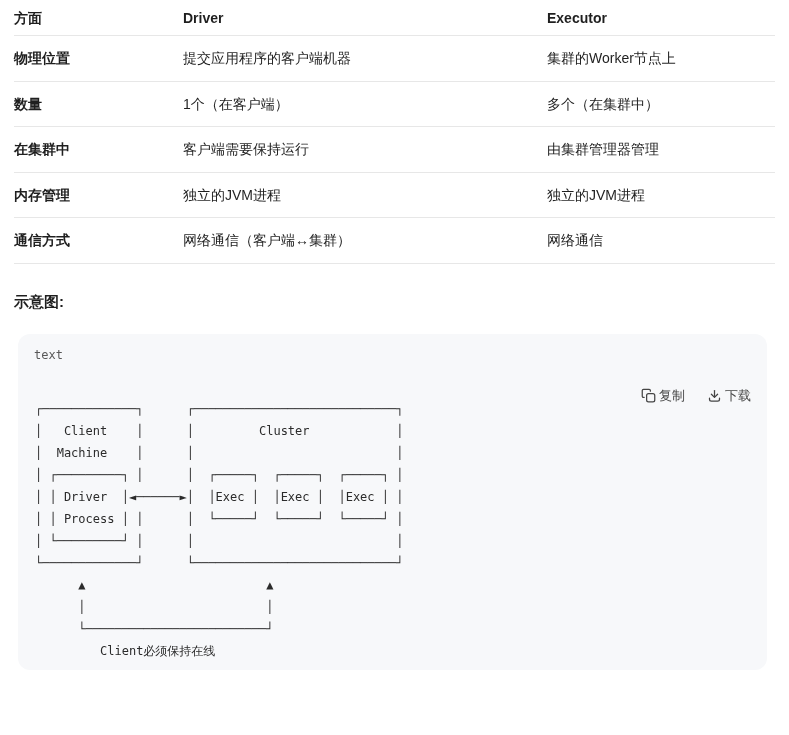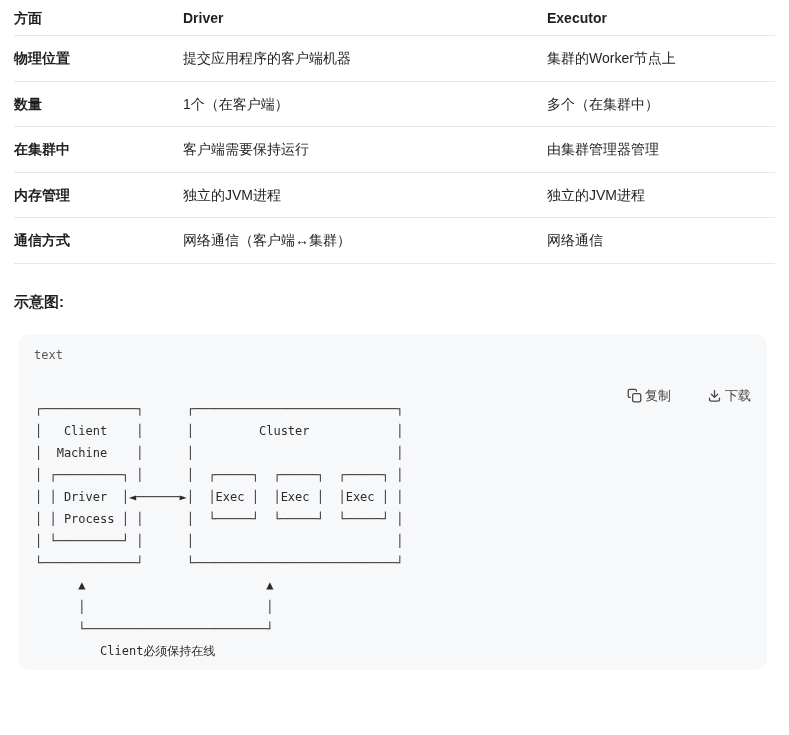--- a/index.html
+++ b/index.html
@@ -42,21 +42,21 @@
   .code-header {
     display:flex;
     justify-content:space-between;
     height:20px;
   }
   .lang-label {
     font-family:"DejaVu Sans Mono","Liberation Mono",monospace;
     font-size:12px;
     color:#595959;
   }
-  .code-actions { display:flex; align-items:center; gap:36px;margin-top:48px; }
+  .code-actions { display:flex; align-items:center; gap:22px;margin-top:48px; }
   .code-btn {
     display:flex;
     align-items:center;
     gap:3px;
     background:none;
     border:none;
     font-family:"Liberation Sans","DejaVu Sans",sans-serif;
     font-size:13px;
     color:#454545;
     cursor:pointer;

